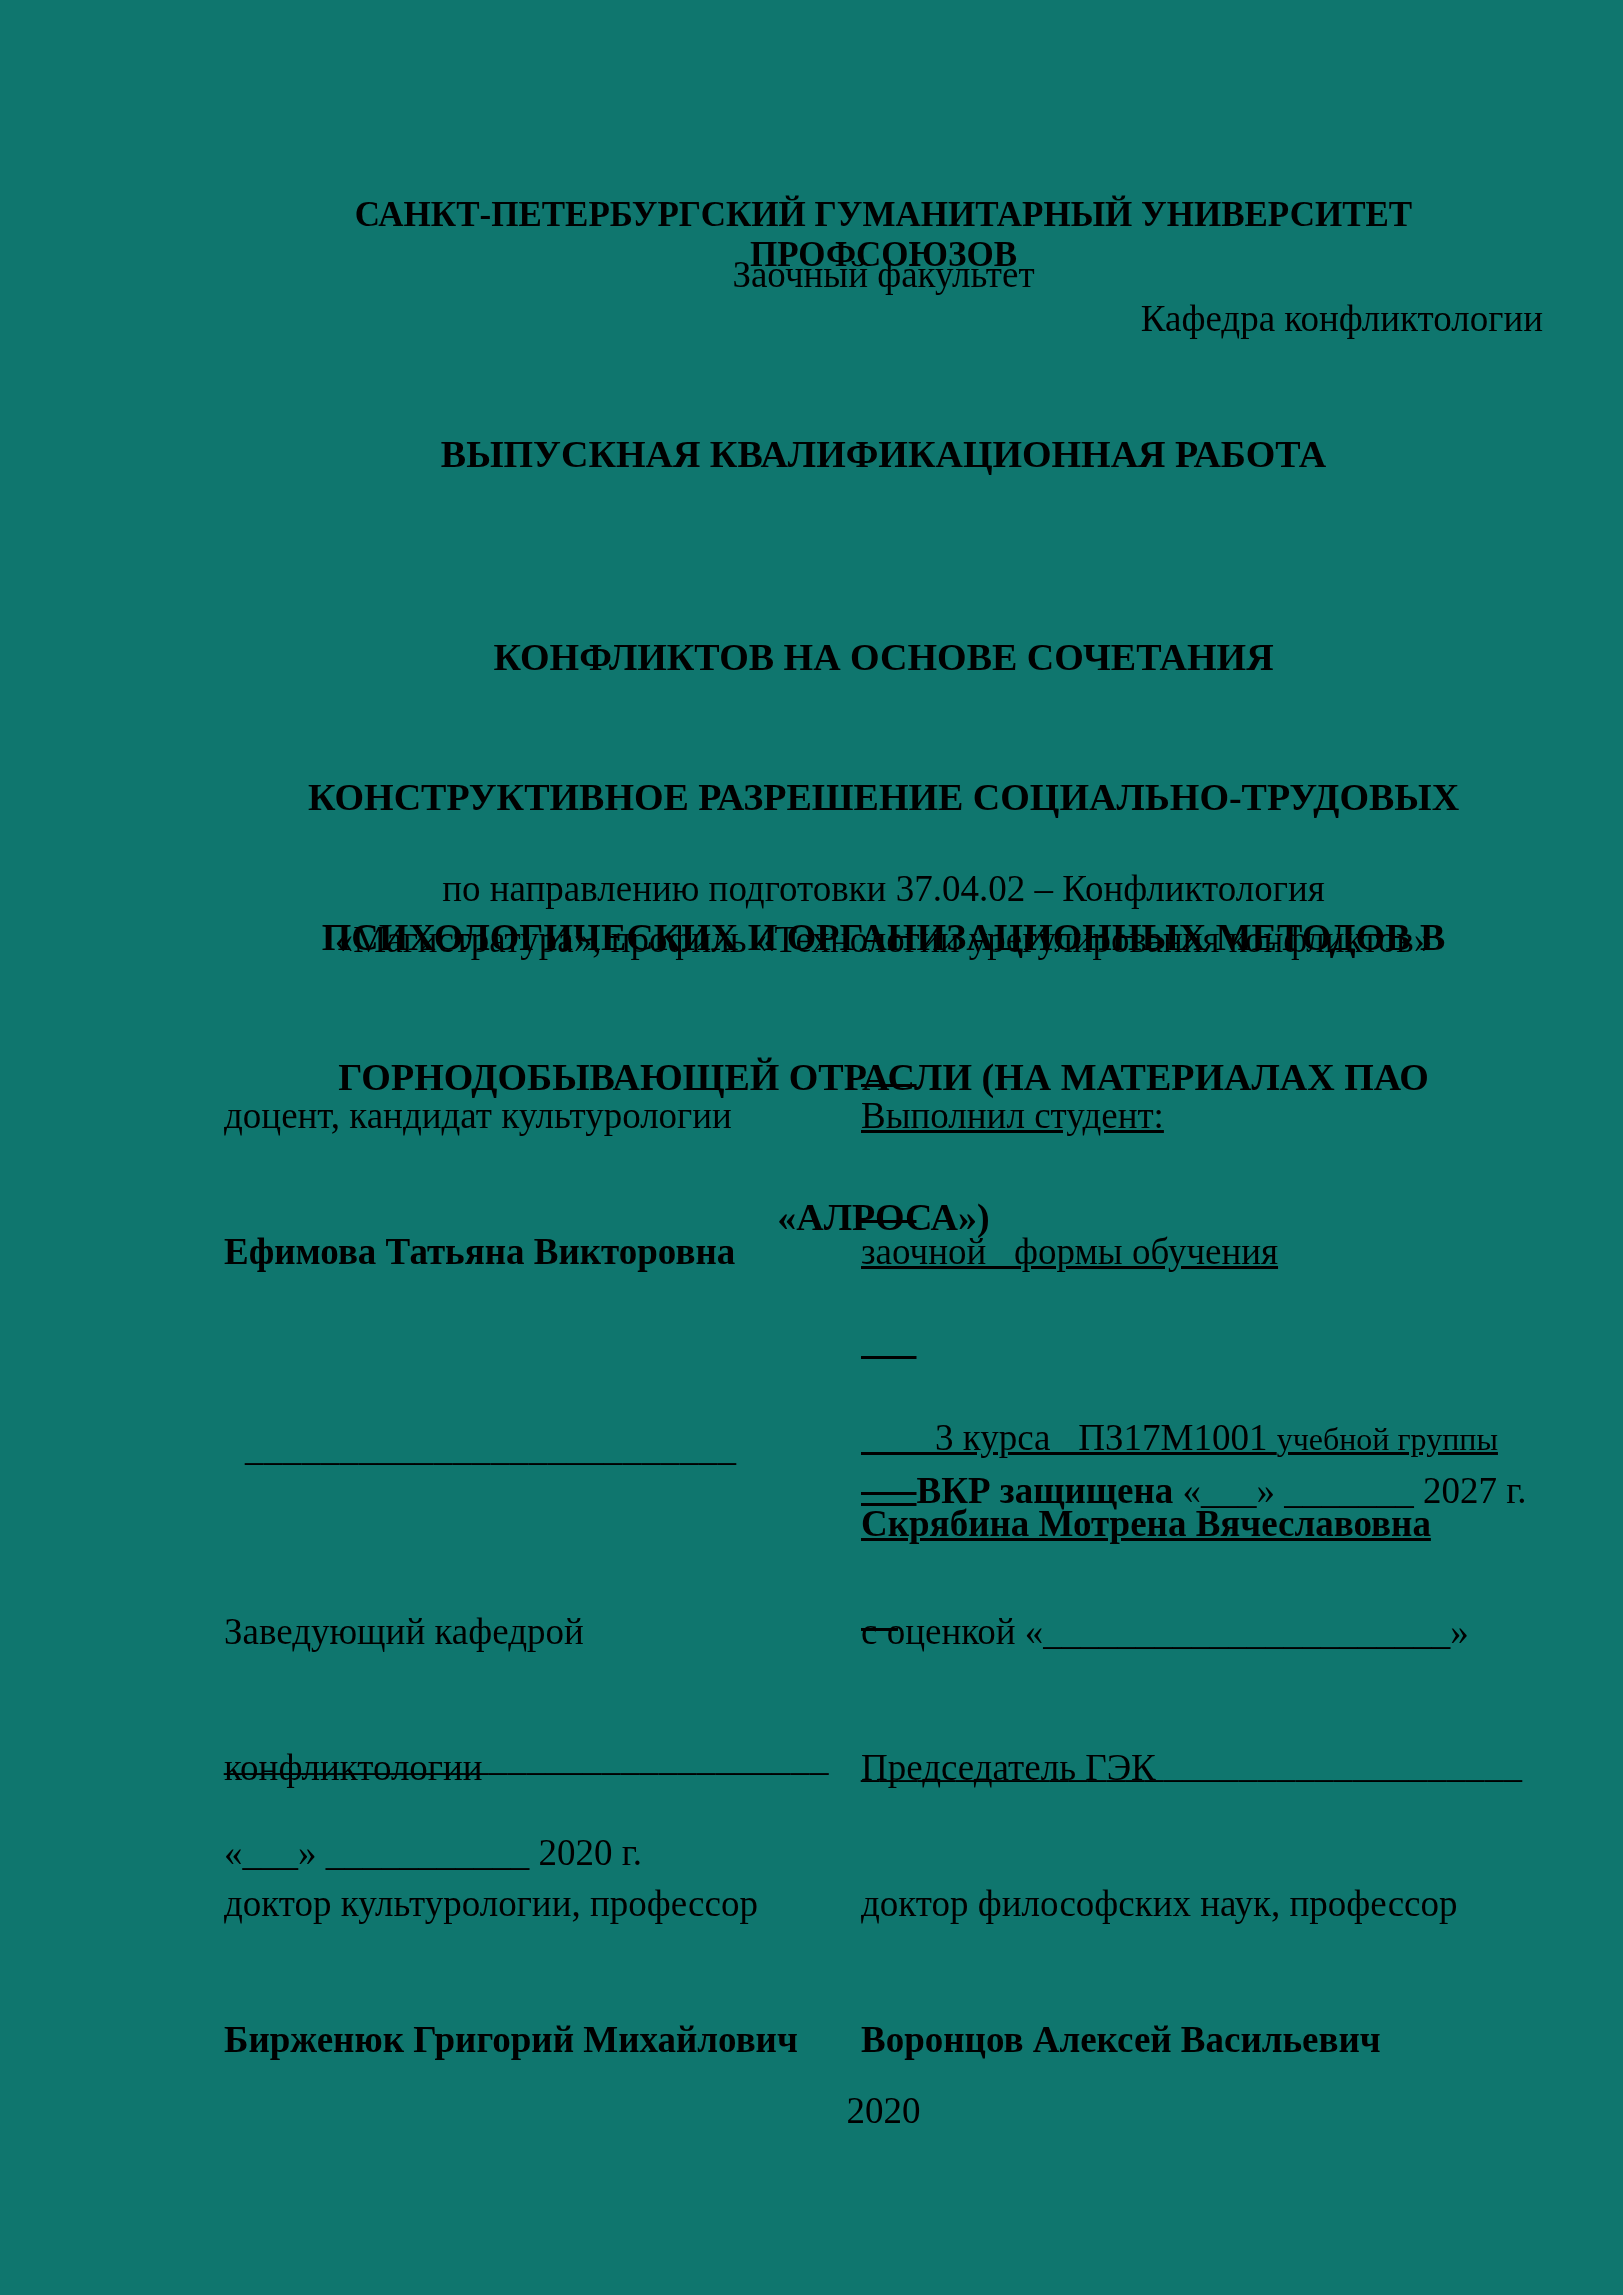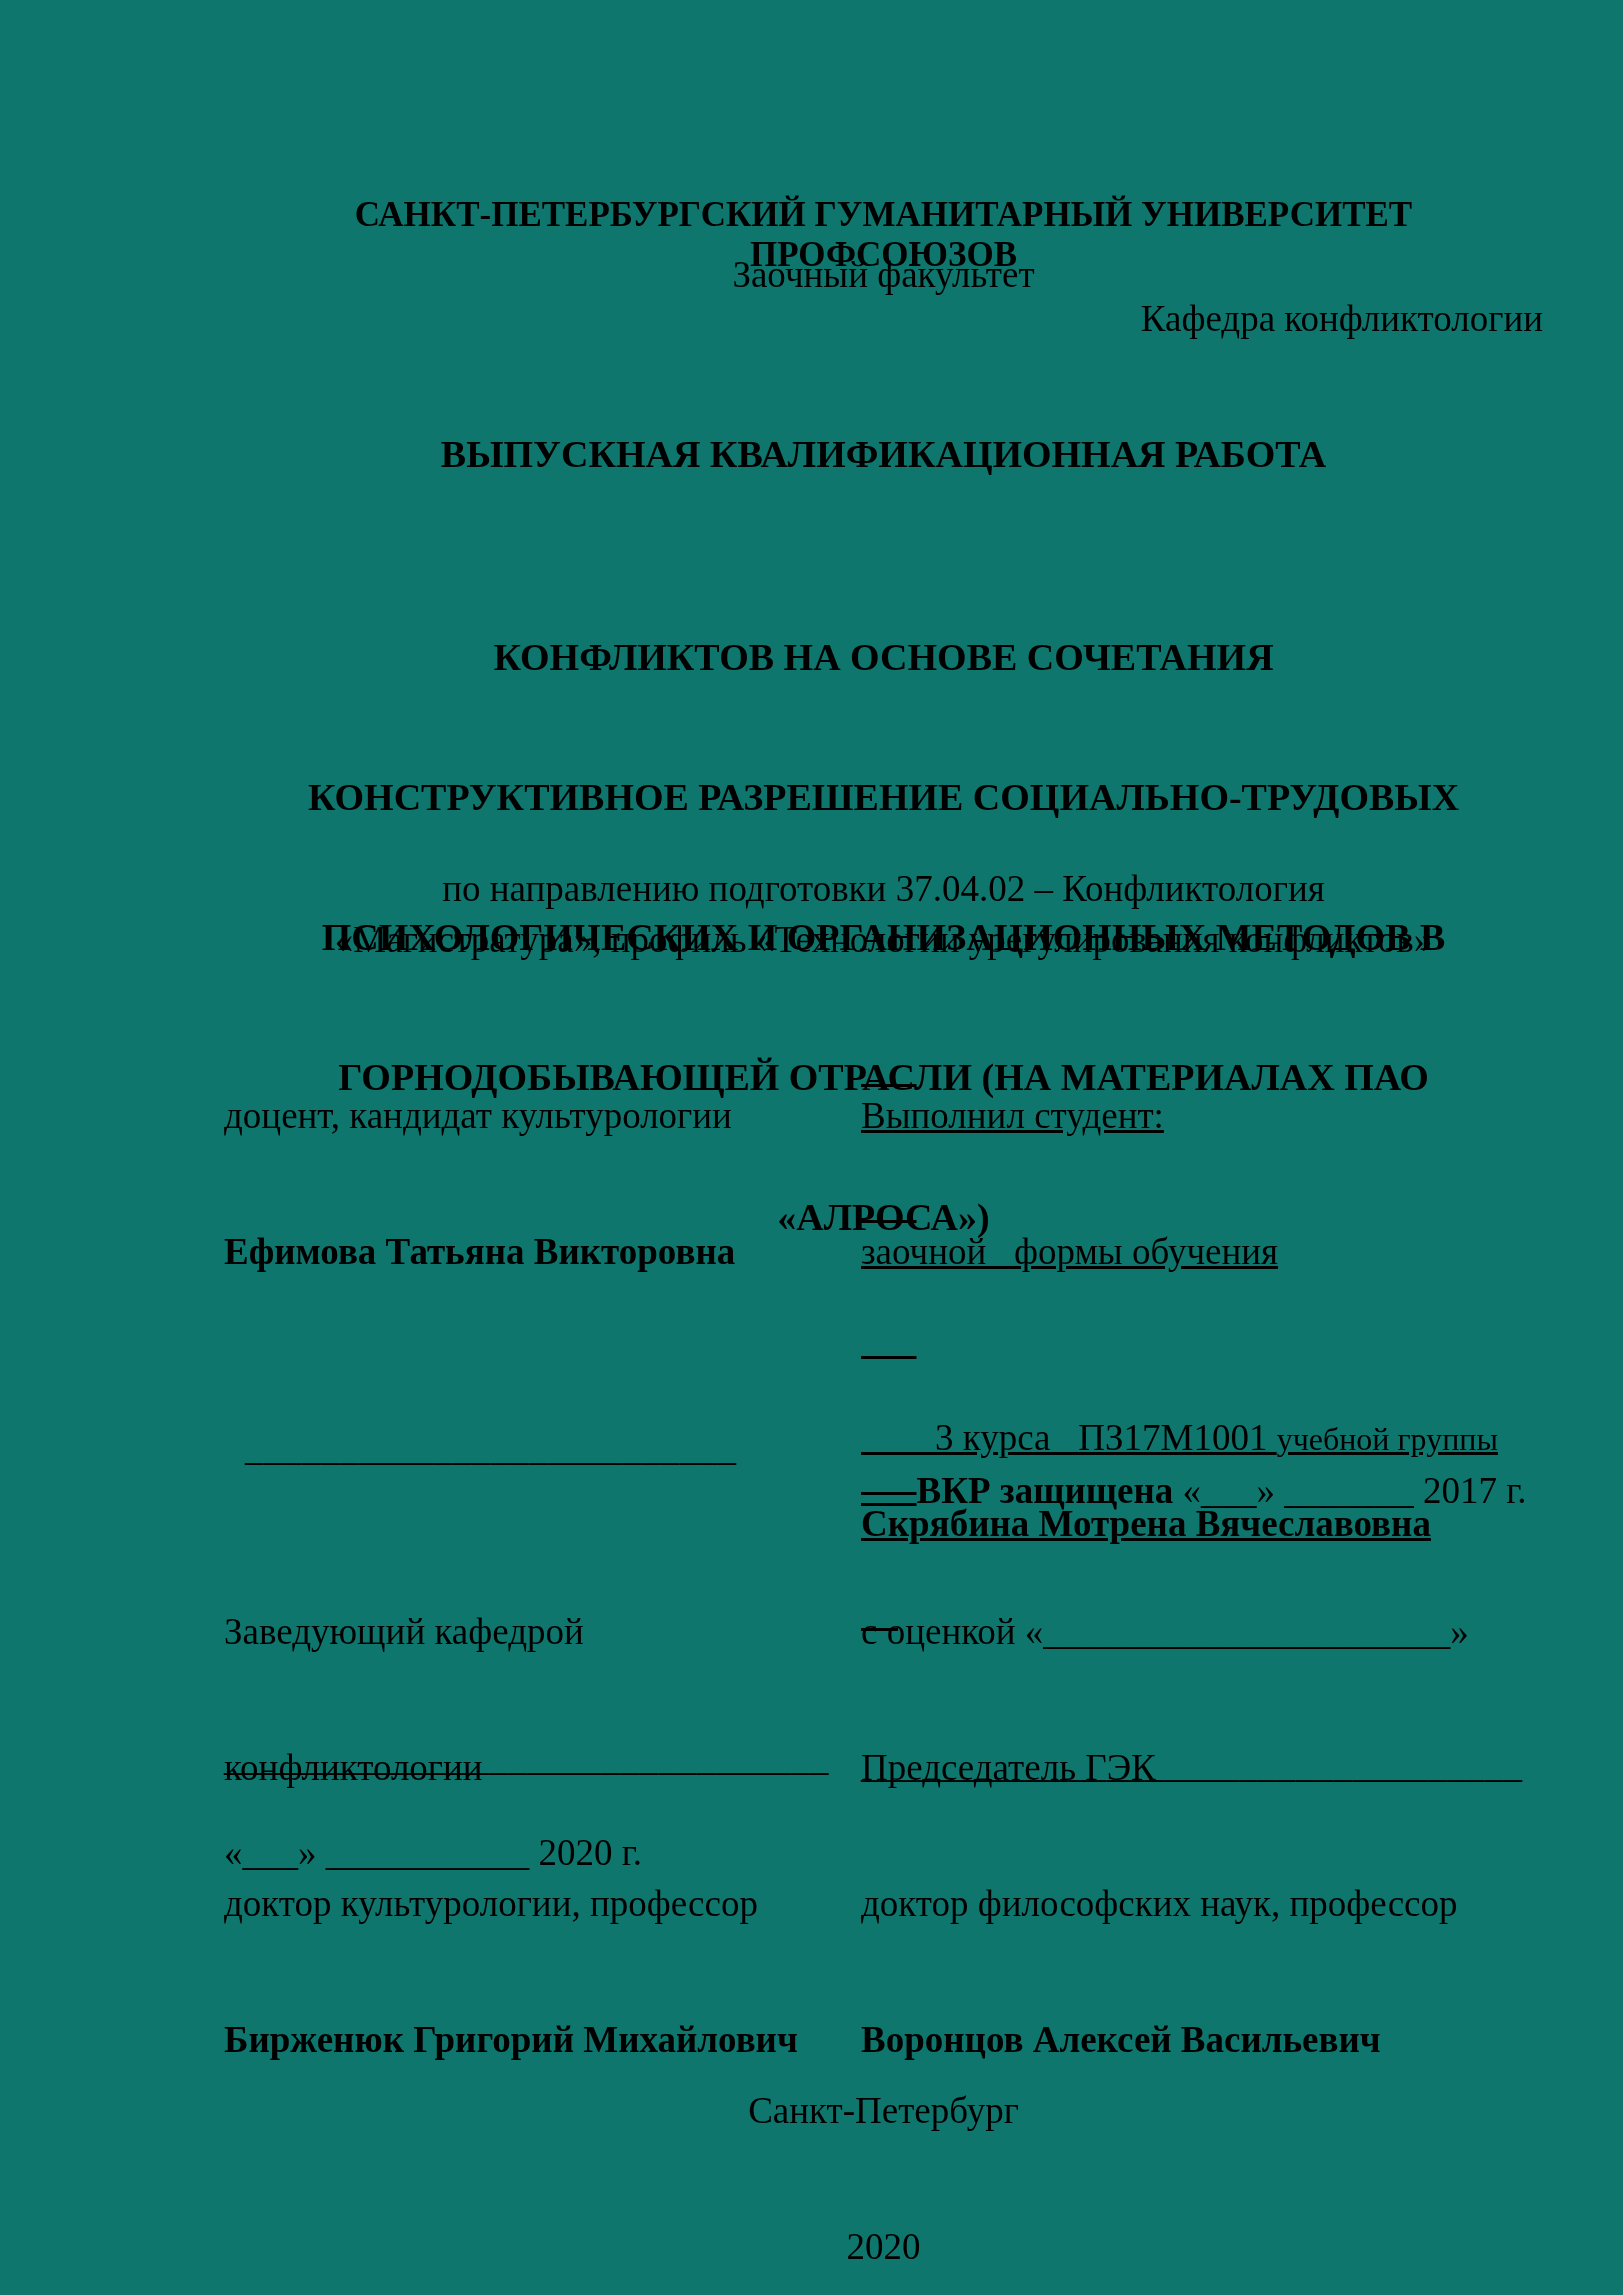--- a/index.html
+++ b/index.html
@@ -78,21 +78,21 @@
       <div>заочной   формы обучения</div>
       <div>
         <span>3 курса   ПЗ17М1001 </span><span class="small">учебной группы</span>
       </div>
       <div class="bold">Скрябина Мотрена Вячеславовна</div>
     </div>
 
     <div class="line u-line" style="top: 1427px; left: 0; margin-left: 21px;">__________________________</div>
 
     <div class="line" style="top: 1427px; left: 637px;">
-      <span class="bold">ВКР защищена</span><span> «___» _______ 2017 г.</span>
+      <span class="bold">ВКР защищена</span><span> «___» _______ 2027 г.</span>
     </div>
 
     <div class="block" style="top: 1521px; left: 0; width: 620px; font-family: Liberation Serif, serif;">
       <div>Заведующий кафедрой</div>
       <div>конфликтологии</div>
       <div>доктор культурологии, профессор</div>
       <div class="bold">Бирженюк Григорий Михайлович</div>
     </div>
 
     <div class="block" style="top: 1521px; left: 637px; width: 681px;">
@@ -102,19 +102,18 @@
       <div class="bold">Воронцов Алексей Васильевич</div>
     </div>
 
     <div class="line u-line" style="top: 1737px; left: 0;">________________________________</div>
 
     <div class="line u-line" style="top: 1744px; left: 637px;">___________________________________</div>
 
     <div class="line" style="top: 1832px; left: 0;">«___» ___________ 2020 г.</div>
 
     <div class="block footer-block">
-      <div>Санкт-Петербург</div>
       <div>2020</div>
     </div>
 
   </div>
 </div>
 
 
 </body></html>

